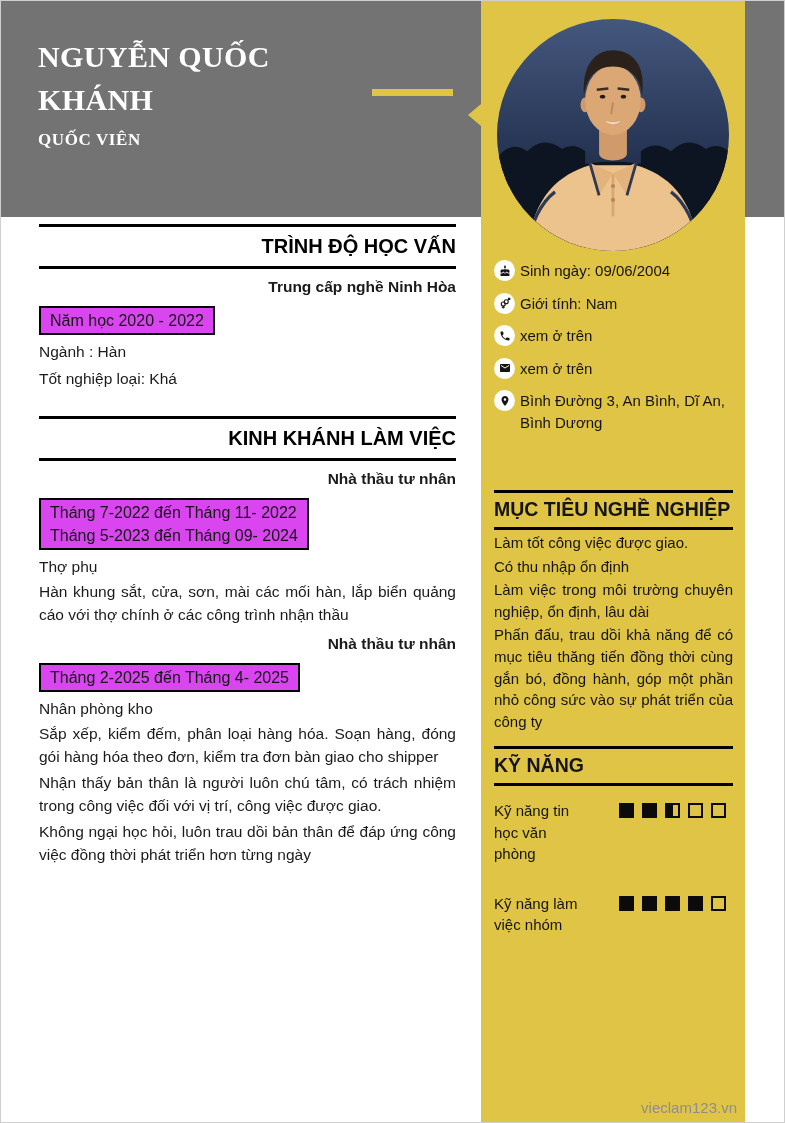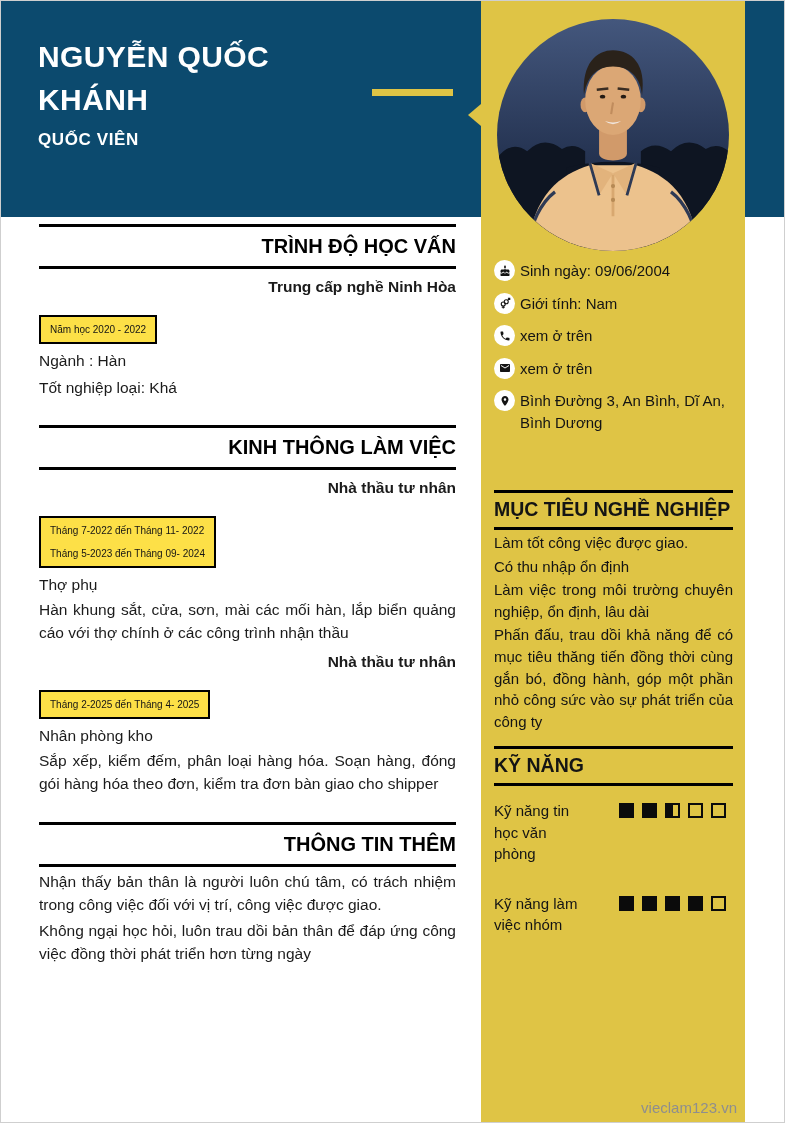--- a/index.html
+++ b/index.html
@@ -1,35 +1,35 @@
 <!DOCTYPE html>
 <html><head>
 <meta charset="utf-8">
 <style>
   html,body{margin:0;padding:0;background:#ffffff;}
   body{width:785px;height:1123px;font-family:"Liberation Sans",sans-serif;}
   .page{position:relative;width:785px;height:1123px;box-sizing:border-box;
         border:1px solid #cfcfcf;background:#ffffff;overflow:hidden;}
 
   
-  .header{position:absolute;left:0;top:0;width:100%;height:216px;background:#0c4a6e;}
+  .header{position:absolute;left:0;top:0;width:100%;height:216px;background:#737373;font-family:Liberation Serif, serif;}
   .name-block{position:absolute;left:37px;top:34px;width:330px;color:#fff;}
   .person-name{margin:0;font-size:30px;line-height:43px;font-weight:bold;letter-spacing:.4px;}
   .job-title{font-size:17px;font-weight:bold;margin-top:9px;letter-spacing:.6px;}
   .dash{position:absolute;left:371px;top:88px;width:81px;height:7px;background:#dfc445;}
 
   
   .left-col{position:absolute;left:38px;top:216px;width:417px;color:#1b1b1b;}
   .sec-head{border-top:3px solid #000;border-bottom:3px solid #000;
             padding:8px 0;text-align:right;font-size:20px;font-weight:bold;color:#000000;}
   .mt-first{margin-top:7px;}
   .mt-sec{margin-top:27px;}
   .right-strong{text-align:right;font-weight:bold;font-size:15.5px;margin-top:9px;}
-  .date-box{display:inline-block;border:2px solid #000;background:#fde047;
-            padding:1px 9px;font-size:10px;line-height:23px;margin-top:19px;color:#141414;}
+  .date-box{display:inline-block;border:2px solid #000;background:#d946ef;
+            padding:1px 9px;font-size:16px;line-height:23px;margin-top:10px;color:#141414;}
   .plain{font-size:15.5px;line-height:21px;margin-top:6px;}
   .para{font-size:15.5px;line-height:22.5px;text-align:justify;margin-top:4px;}
 
   
   .sidebar{position:absolute;left:480px;top:0;width:264px;height:100%;background:#dfc445;color:#141414;}
   .notch{position:absolute;left:-13px;top:103px;width:0;height:0;
          border-top:11px solid transparent;border-bottom:11px solid transparent;
          border-right:13px solid #dfc445;}
   .photo{width:232px;height:232px;border-radius:50%;overflow:hidden;margin:18px auto 0;}
   .contact{list-style:none;margin:9px 10px 0 13px;padding:0;}
@@ -74,21 +74,21 @@
       <div class="sec-head mt-first">TRÌNH ĐỘ HỌC VẤN</div>
       <div class="right-strong">Trung cấp nghề Ninh Hòa</div>
       <div>
         <span class="date-box">Năm học 2020 - 2022</span>
       </div>
       <div class="plain">Ngành : Hàn</div>
       <div class="plain">Tốt nghiệp loại: Khá</div>
     </section>
 
     <section>
-      <div class="sec-head mt-sec">KINH THÔNG LÀM VIỆC</div>
+      <div class="sec-head mt-sec">KINH KHÁNH LÀM VIỆC</div>
 
       <div>
         <div class="right-strong">Nhà thầu tư nhân</div>
         <div>
           <span class="date-box">
             <div>Tháng 7-2022 đến Tháng 11- 2022</div>
             <div>Tháng 5-2023 đến Tháng 09- 2024</div>
           </span>
         </div>
         <div class="plain">Thợ phụ</div>
@@ -101,21 +101,20 @@
           <span class="date-box">
             <div>Tháng 2-2025 đến Tháng 4- 2025</div>
           </span>
         </div>
         <div class="plain">Nhân phòng kho</div>
         <div class="para">Sắp xếp, kiểm đếm, phân loại hàng hóa. Soạn hàng, đóng gói hàng hóa theo đơn, kiểm tra đơn bàn giao cho shipper</div>
       </div>
     </section>
 
     <section>
-      <div class="sec-head mt-sec">THÔNG TIN THÊM</div>
       <div class="para">Nhận thấy bản thân là người luôn chú tâm, có trách nhiệm trong công việc đối với vị trí, công việc được giao.</div>
       <div class="para">Không ngại học hỏi, luôn trau dồi bản thân để đáp ứng công việc đồng thời phát triển hơn từng ngày</div>
     </section>
 
   </div>
 
   <aside class="sidebar">
     <div class="notch"></div>
 
     <div class="photo">

